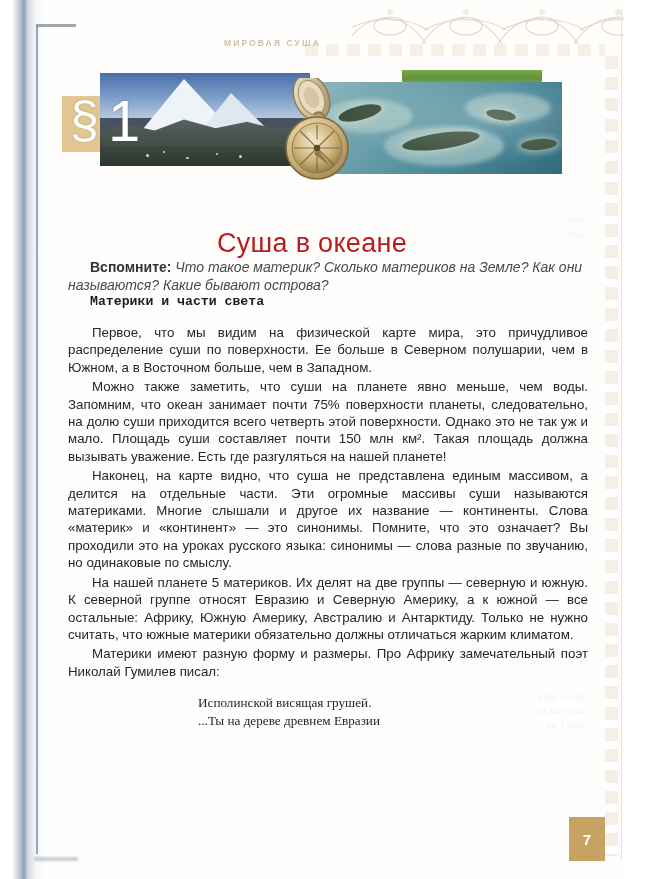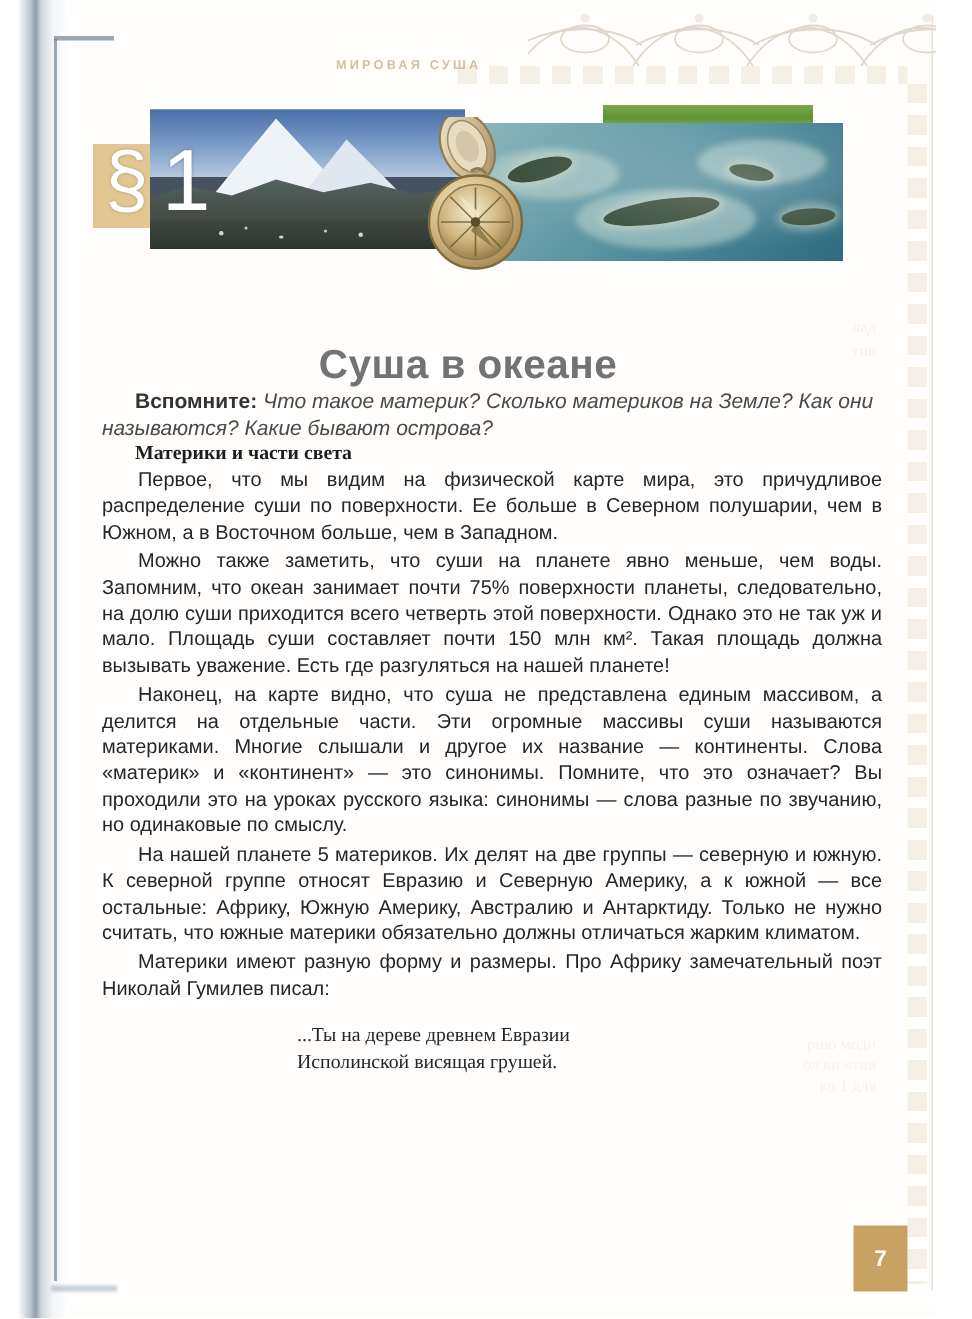--- a/index.html
+++ b/index.html
@@ -276,22 +276,22 @@
 
   
   .title {
     position: absolute;
     left: 62px;
     top: 210px;
     width: 500px;
     text-align: center;
     font-family: "Liberation Sans", sans-serif;
     font-size: 27px;
-    font-weight: 700;
-    color: #737373;
+    font-weight: 400;
+    color: #b91c1c;
     letter-spacing: .3px;
   }
 
   
   .column {
     position: absolute;
     left: 68px;
     top: 258px;
     width: 520px;
   }
@@ -305,26 +305,26 @@
     text-indent: 22px;
     margin-bottom: 0;
   }
   .recall b {
     font-style: normal;
     font-weight: 700;
     color: #333;
   }
 
   .subhead {
-    font-family: Liberation Serif, serif;
+    font-family: Liberation Mono, monospace;
     font-weight: 700;
     font-size: 13.2px;
     color: #1d1d1d;
     text-indent: 22px;
-    margin-bottom: 1px;
+    margin-bottom: 15px;
   }
 
   p.body {
     font-family: Liberation Sans, sans-serif;
     font-size: 13.3px;
     line-height: 17.4px;
     color: #24262a;
     text-align: justify;
     text-indent: 24px;
     margin: 0 0 2px 0;
@@ -524,20 +524,20 @@
 
     <div class="subhead">Материки и части света</div>
 
     <p class="body">Первое, что мы видим на физической карте мира, это причудливое распределение суши по поверхности. Ее больше в Северном полушарии, чем в Южном, а в Восточном больше, чем в Западном.</p>
     <p class="body">Можно также заметить, что суши на планете явно меньше, чем воды. Запомним, что океан занимает почти 75% поверхности планеты, следовательно, на долю суши приходится всего четверть этой поверхности. Однако это не так уж и мало. Площадь суши составляет почти 150 млн км². Такая площадь должна вызывать уважение. Есть где разгуляться на нашей планете!</p>
     <p class="body">Наконец, на карте видно, что суша не представлена единым массивом, а делится на отдельные части. Эти огромные массивы суши называются материками. Многие слышали и другое их название — континенты. Слова «материк» и «континент» — это синонимы. Помните, что это означает? Вы проходили это на уроках русского языка: синонимы — слова разные по звучанию, но одинаковые по смыслу.</p>
     <p class="body">На нашей планете 5 материков. Их делят на две группы — северную и южную. К северной группе относят Евразию и Северную Америку, а к южной — все остальные: Африку, Южную Америку, Австралию и Антарктиду. Только не нужно считать, что южные материки обязательно должны отличаться жарким климатом.</p>
     <p class="body">Материки имеют разную форму и размеры. Про Африку замечательный поэт Николай Гумилев писал:</p>
 
     <div class="poem">
+      <div>Исполинской висящая грушей.</div>
       <div>...Ты на дереве древнем Евразии</div>
-      <div>Исполинской висящая грушей.</div>
     </div>
   </div>
 
   <div class="folio">7</div>
 
 </div>
 
 </body></html>

